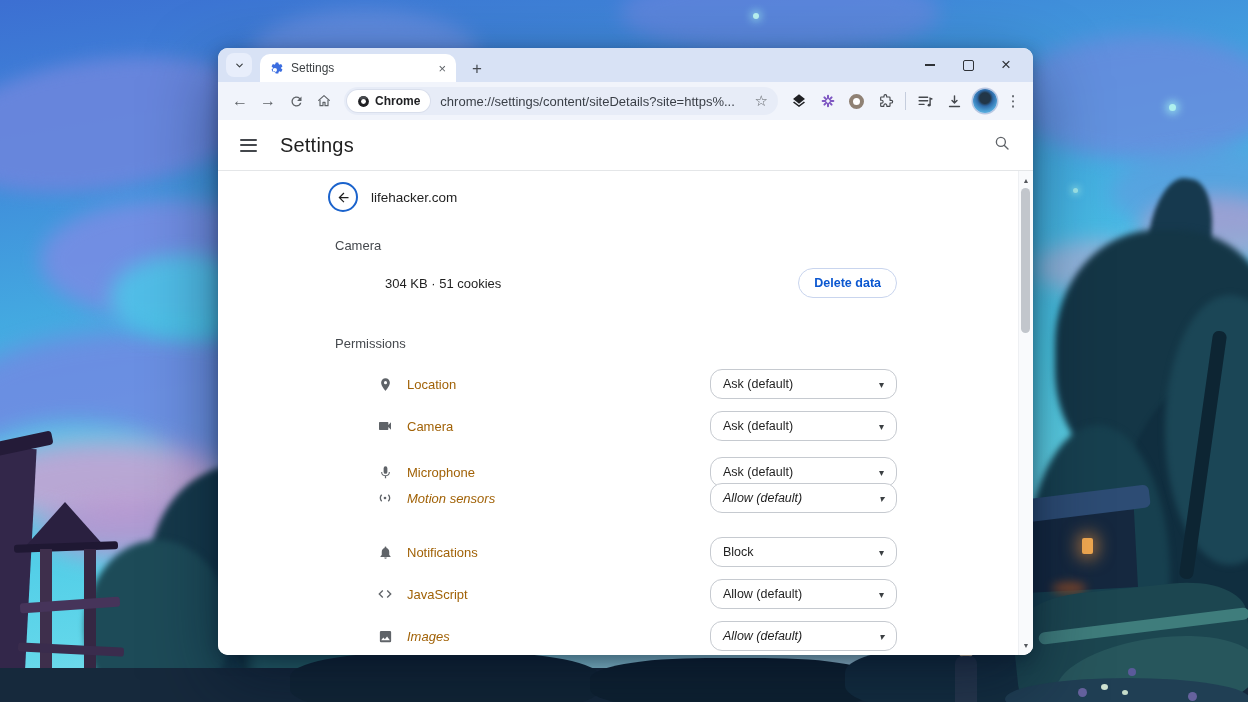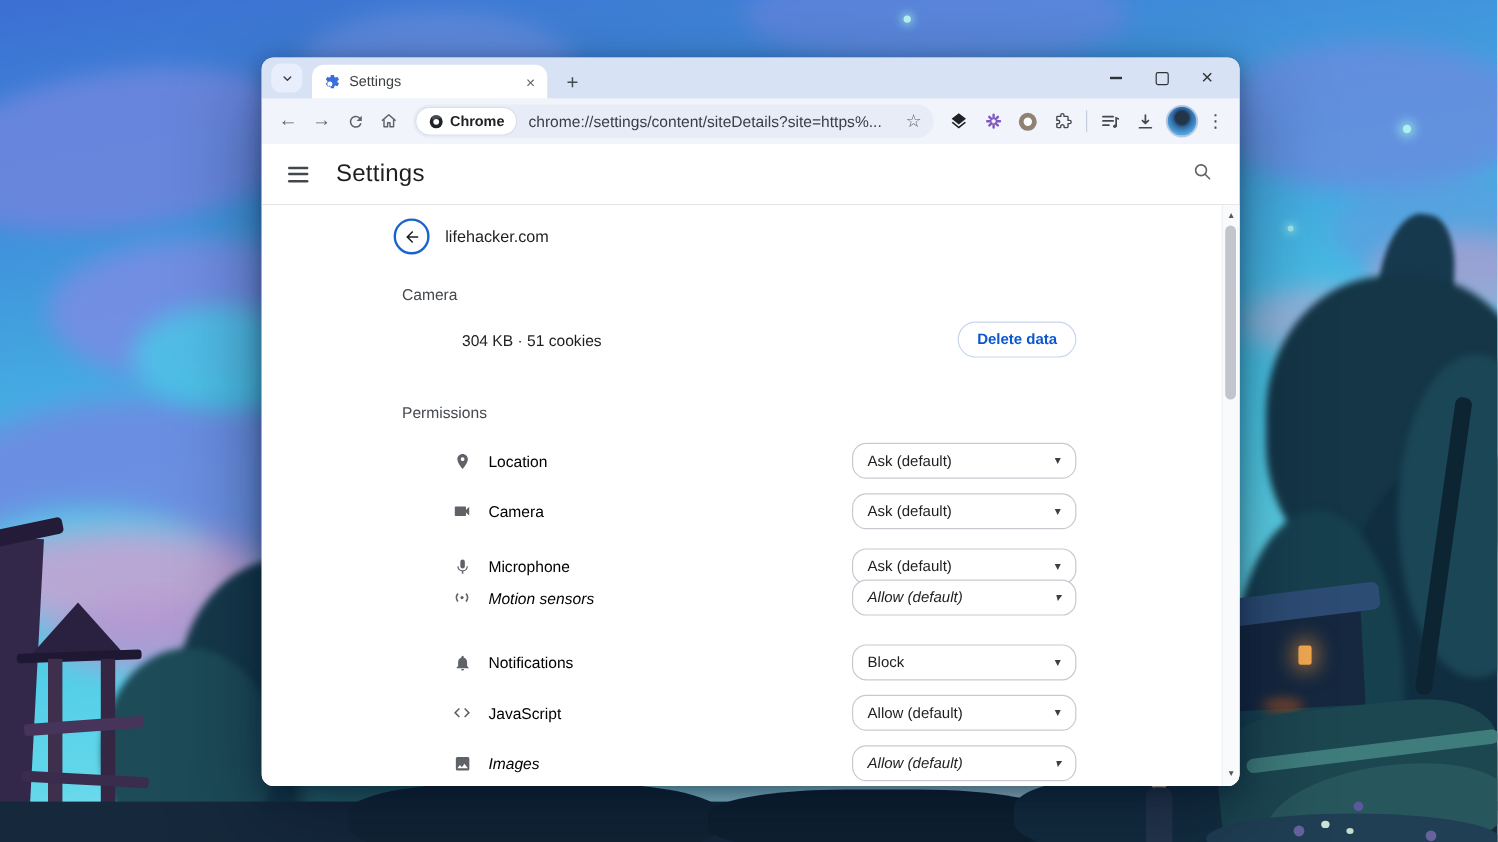--- a/index.html
+++ b/index.html
@@ -51,21 +51,21 @@
   .column{position:absolute;left:117px;top:0;width:562px;}
   .backrow{position:absolute;top:11px;left:-7px;display:flex;align-items:center;}
   .backbtn{width:26px;height:26px;border-radius:50%;border:2px solid #1b63cc;background:#fff;display:flex;align-items:center;justify-content:center;box-sizing:content-box;}
   .sitename{margin-left:13px;font-size:13.5px;color:#1f1f1f;}
   .seclabel{position:absolute;left:0;font-size:13px;color:#45494e;}
   .flexrow{position:absolute;left:0;right:0;height:30px;display:flex;align-items:center;}
   .usage-summary{margin-left:50px;font-size:13px;color:#1f1f1f;}
   .btn{margin-left:auto;height:30px;border:1px solid #c9d5ee;border-radius:15px;background:#fff;color:#0b57d0;
     font-size:12.5px;font-weight:bold;display:flex;align-items:center;padding:0 15px;box-sizing:border-box;white-space:nowrap;}
   .permicon{width:18px;height:18px;margin-left:41px;flex:0 0 auto;display:flex;align-items:center;justify-content:center;}
-  .permlabel{margin-left:13px;font-size:13px;color:#000000;}
+  .permlabel{margin-left:13px;font-size:13px;color:#a16207;}
   .select{margin-left:auto;width:187px;height:30px;border:1px solid #c6cad0;border-radius:12px;background:#fff;
     display:flex;align-items:center;padding:0 12px;box-sizing:border-box;font-size:12.5px;color:#1f1f1f;}
   .caret{margin-left:auto;font-size:10px;color:#3c4043;}
   svg{display:block;}
 </style>
 </head>
 <body>
 
 <div class="stage">
 

